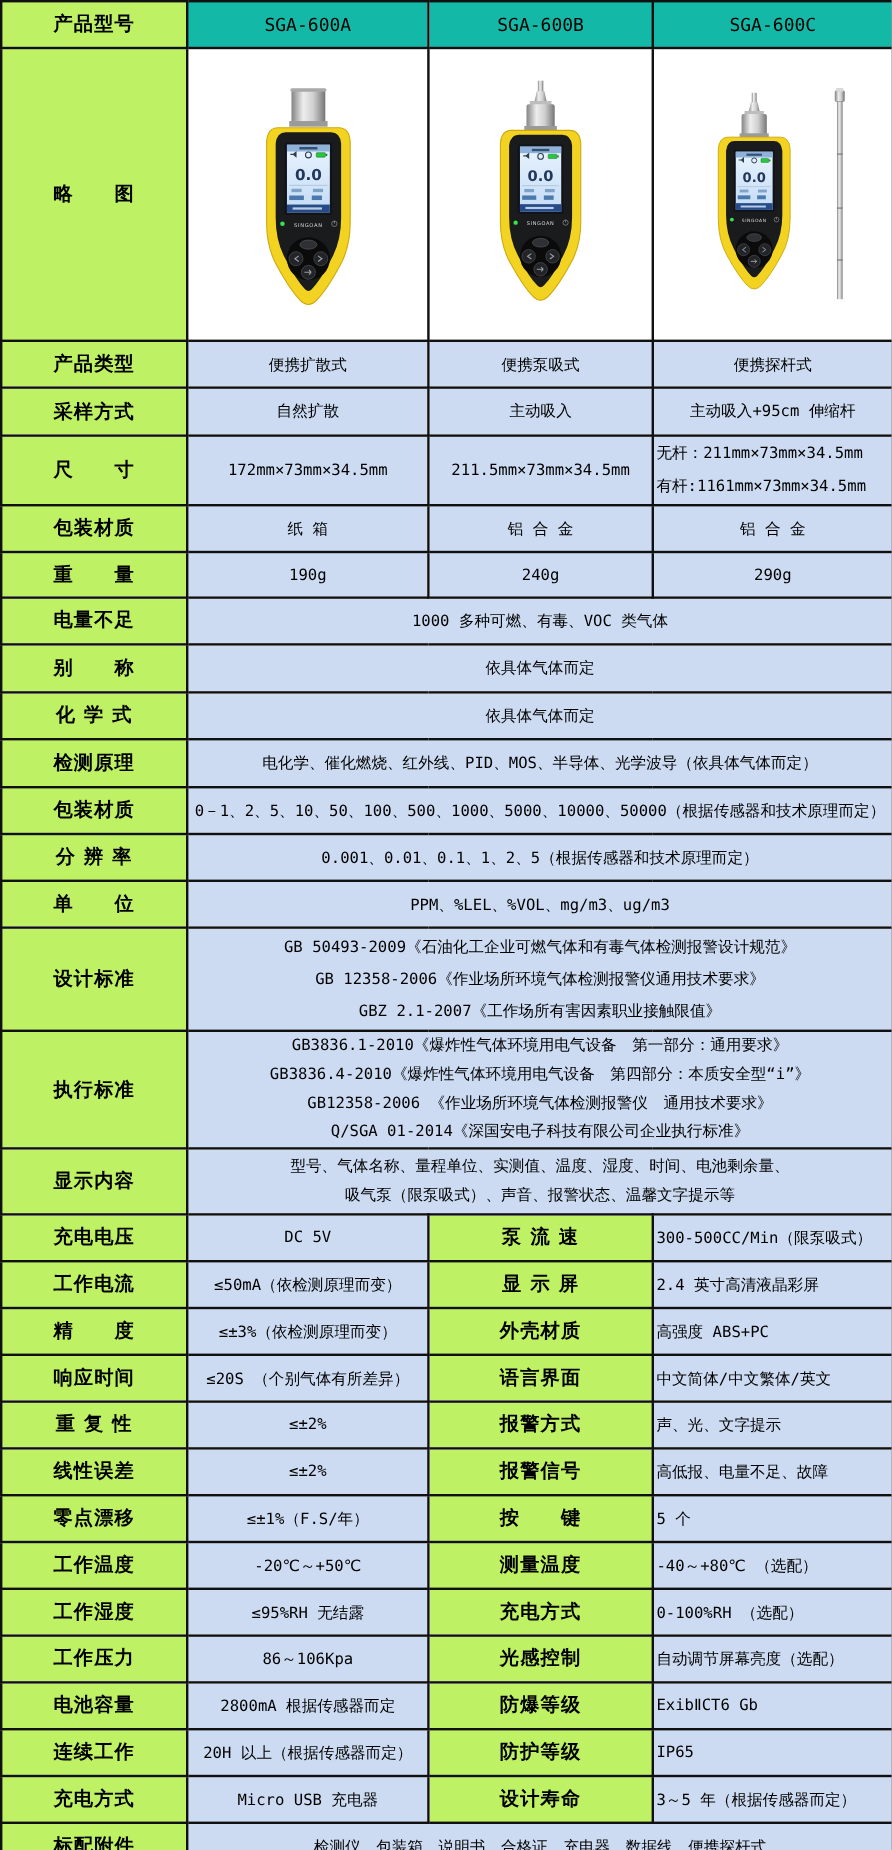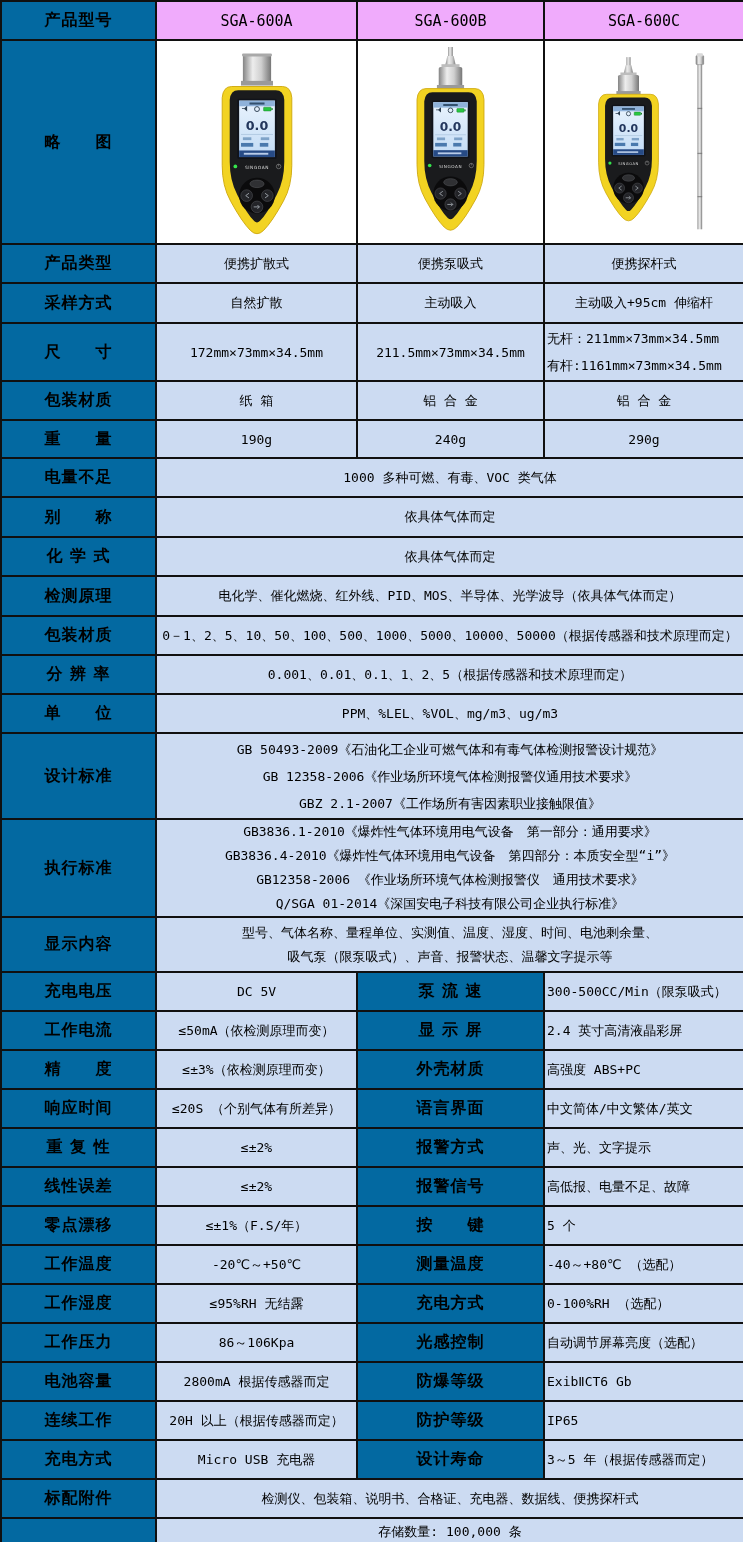--- a/index.html
+++ b/index.html
@@ -2,40 +2,40 @@
 <html><head>
 <meta charset="utf-8">
 <style>
   html,body{margin:0;padding:0;background:#ffffff;}
   body{width:743px;font-family:"DejaVu Sans",sans-serif;color:#000;}
   table.spec{border-collapse:collapse;table-layout:fixed;width:743px;}
   table.spec td{border:2px solid #101010;padding:0 2px;vertical-align:middle;overflow:hidden;}
   
   col.c1{width:155px}col.c2{width:201px}col.c3{width:187px}col.c4{width:200px}
   
-  td.lab{background:#0369a1;font-weight:bold;text-align:center;font-size:16px;letter-spacing:1px;}
+  td.lab{background:#bef264;font-weight:bold;text-align:center;font-size:16px;letter-spacing:1px;}
   td.val{background:#ccdbf2;font-family:"DejaVu Sans Mono","DejaVu Sans",sans-serif;font-size:13px;}
-  td.hmodel{background:#f0abfc;font-family:"DejaVu Sans Mono","DejaVu Sans",sans-serif;font-size:15px;text-align:center;}
+  td.hmodel{background:#14b8a6;font-family:"DejaVu Sans Mono","DejaVu Sans",sans-serif;font-size:15px;text-align:center;}
   td.cmp{text-align:center;}
   td.left{text-align:center;padding-left:12px;}
   td.leftsm{text-align:left;padding-left:7px;}
   td.pre{white-space:pre-line;line-height:27px;}
   td.pre4{white-space:pre-line;line-height:24px;}
   td.imgcell{background:#ffffff;text-align:center;vertical-align:middle;}
   
   tr.h37 td{height:37px}
   tr.h38 td{height:38px}
   tr.h36 td{height:36px}
   tr.h56 td{height:56px}
   tr.h84 td{height:84px}
   tr.h96 td{height:96px}
   tr.h53 td{height:53px}
   tr.h98 td{height:98px}
   tr.h198 td{height:198px}
-  .devwrap{display:flex;align-items:center;justify-content:center;gap:14px;height:202px;}
+  .devwrap{display:flex;align-items:center;justify-content:center;gap:14px;height:242px;}
   svg text{font-family:"DejaVu Sans",sans-serif;}
 </style>
 </head>
 <body>
 
 <table class="spec">
 <colgroup>
       <col class="c1">
       <col class="c2">
       <col class="c3">

